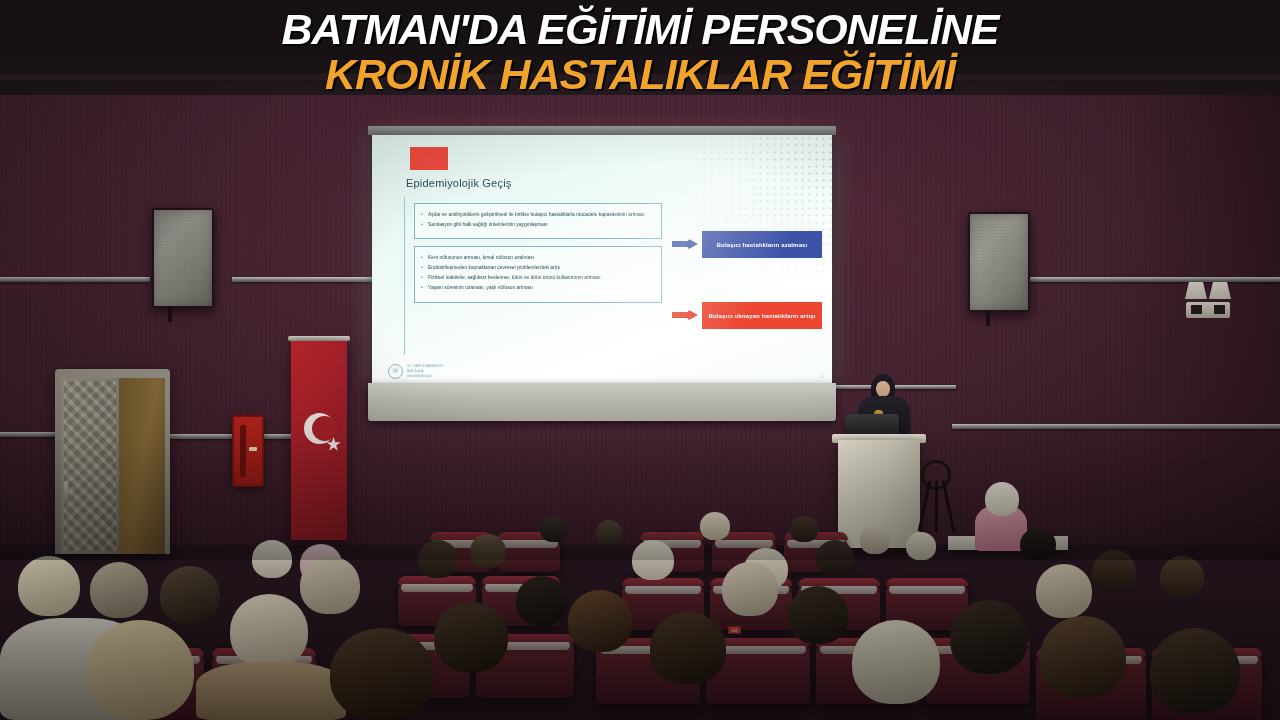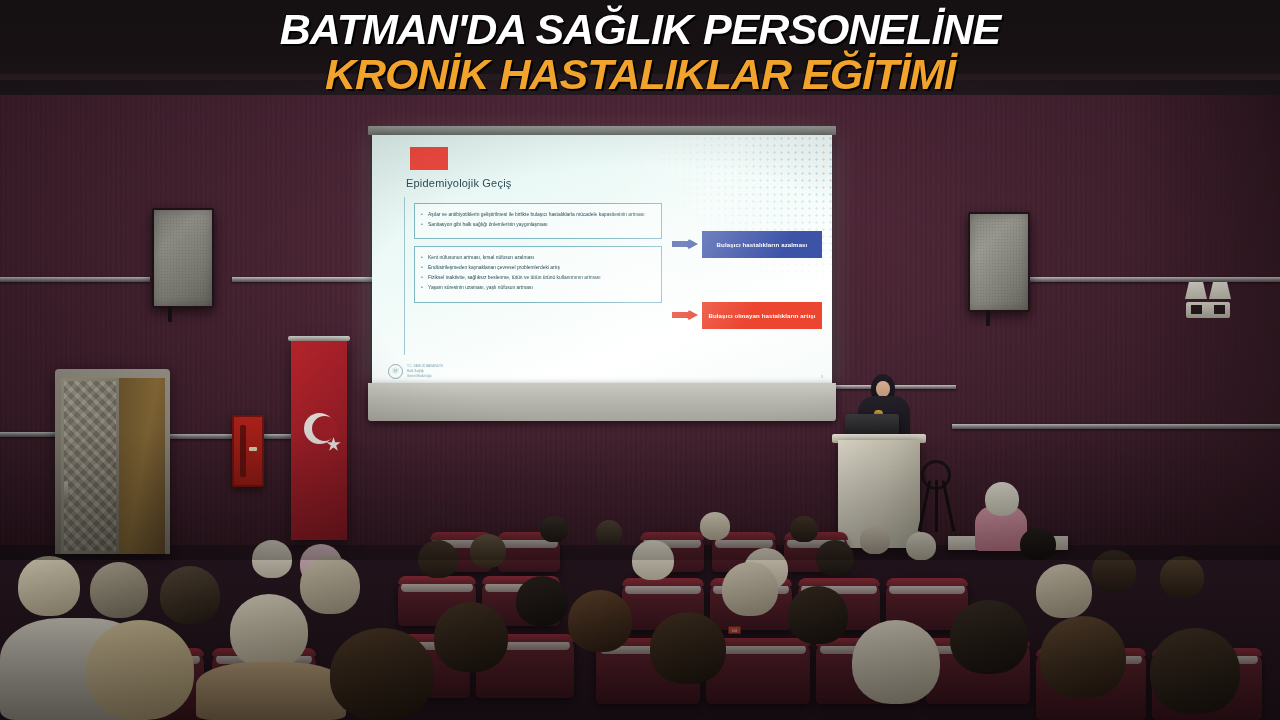--- a/index.html
+++ b/index.html
@@ -555,17 +555,17 @@
     <div class="head" style="left:1040px; top:616px; width:86px; height:82px; background:linear-gradient(160deg,#6a5036,#2b1d12);"></div>
     <div class="head" style="left:1150px; top:628px; width:90px; height:86px; background:linear-gradient(160deg,#4b3a2a,#1f1711);"></div>
     <div class="head" style="left:1036px; top:564px; width:56px; height:54px; background:linear-gradient(160deg,#d2c8b2,#a39981);"></div>
 
     <div class="room-shade"></div>
     <div class="wall-vignette"></div>
   </div>
 
   <div class="headline-band"></div>
   <div class="headline">
-    <span class="hl1">BATMAN'DA SAĞLIK PERSONELİNE</span>
+    <span class="hl1">BATMAN'DA EĞİTİMİ PERSONELİNE</span>
     <span class="hl2">KRONİK HASTALIKLAR EĞİTİMİ</span>
   </div>
 
 </div>
 
 </body></html>

